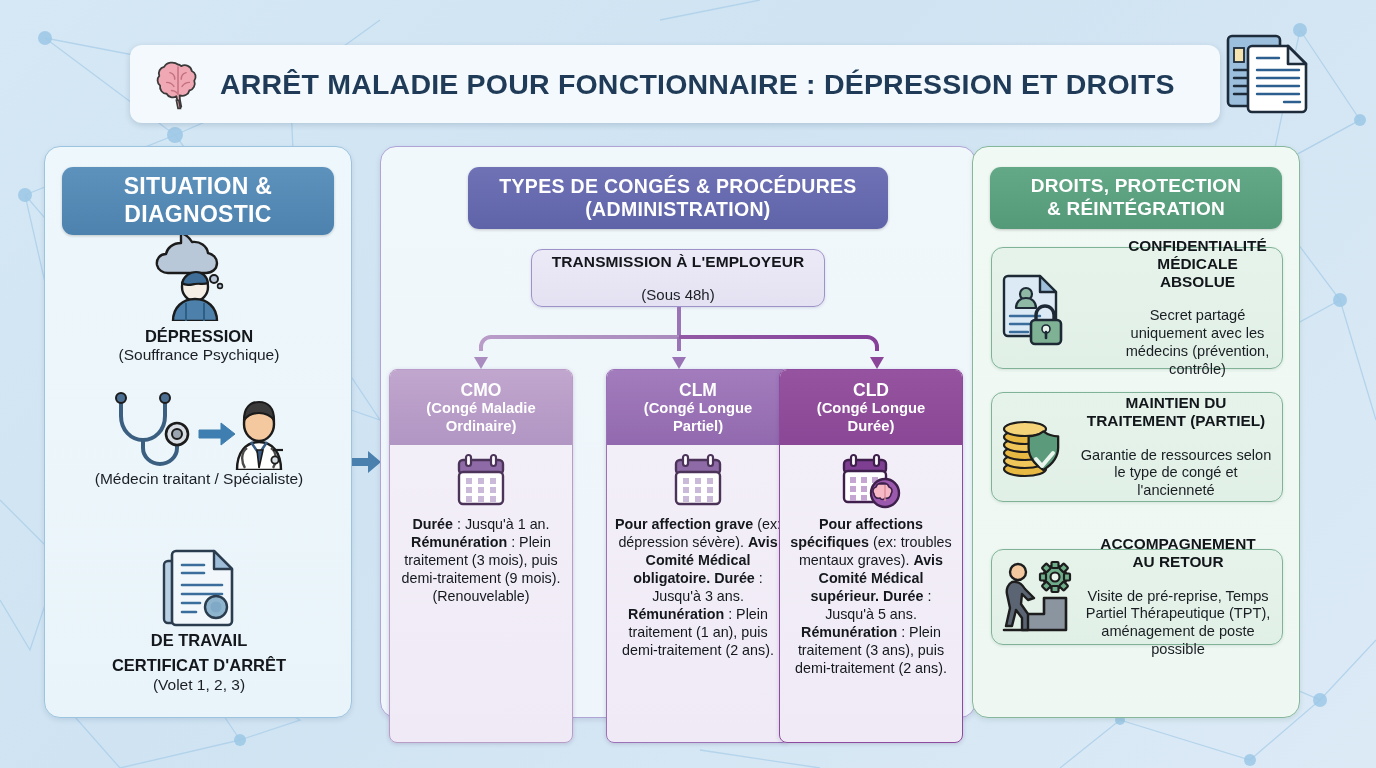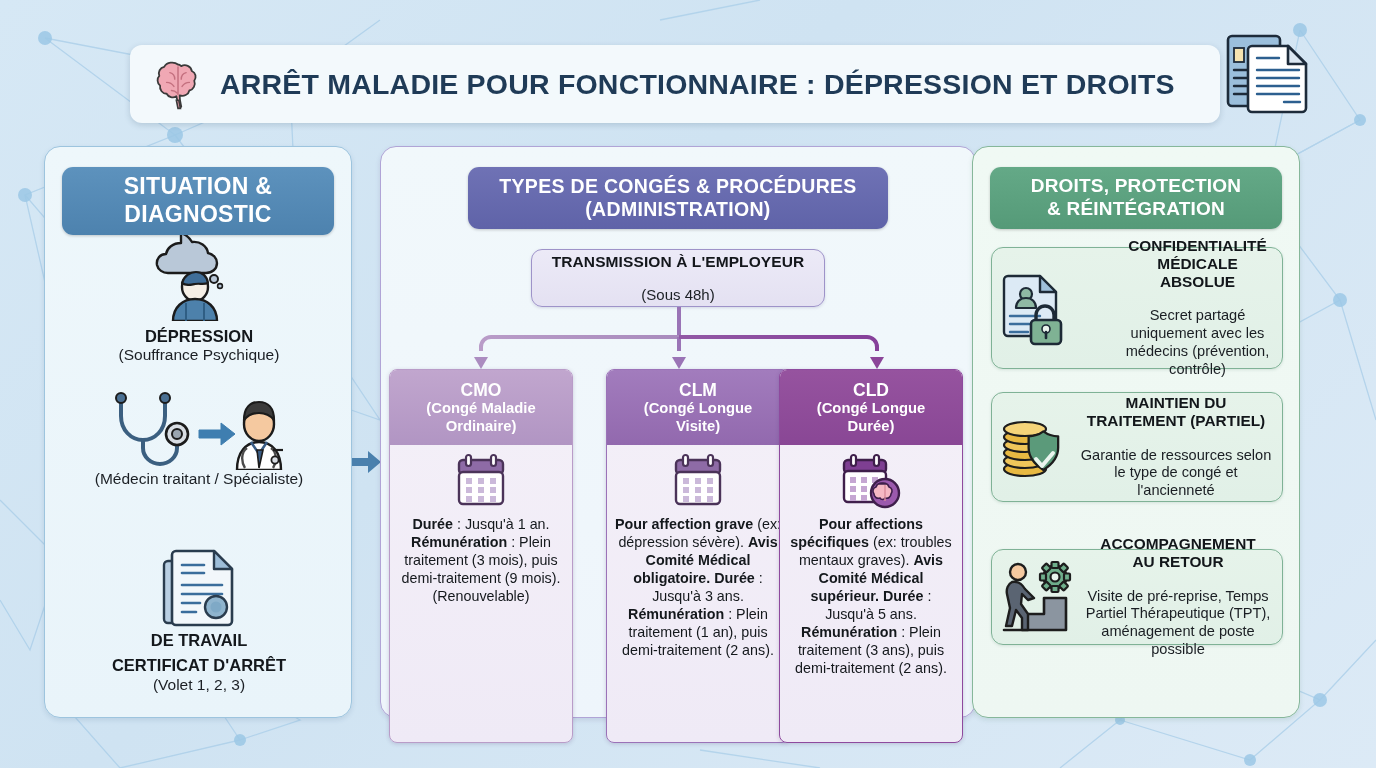--- a/index.html
+++ b/index.html
@@ -372,21 +372,21 @@
             <b>Durée</b><span> : Jusqu'à 1 an.</span>
             <b>Rémunération</b><span> : Plein traitement (3 mois), puis demi-traitement (9 mois). (Renouvelable)</span>
           </div>
         </div>
       </div>
 
       <div class="card card-2">
         <div class="card-head">
           <div class="card-abbr">CLM</div>
           <div class="card-full">(Congé Longue</div>
-          <div class="card-full">Visite)</div>
+          <div class="card-full">Partiel)</div>
         </div>
         <div class="card-body">
           <svg class="card-icon" width="58" height="56" viewBox="0 0 58 56">
             <rect x="7" y="7" width="44" height="14" rx="4" fill="#8e6ba6" stroke="#4b3359" stroke-width="2.4"></rect>
             <rect x="7" y="19" width="44" height="32" rx="4" fill="#ffffff" stroke="#4b3359" stroke-width="2.4"></rect>
             <rect x="14" y="2" width="5" height="11" rx="2.5" fill="#fff" stroke="#4b3359" stroke-width="2.2"></rect>
             <rect x="39" y="2" width="5" height="11" rx="2.5" fill="#fff" stroke="#4b3359" stroke-width="2.2"></rect>
             <g fill="#cbb9da">
               <rect x="14" y="25" width="6" height="6"></rect>
                 <rect x="26" y="25" width="6" height="6"></rect>

